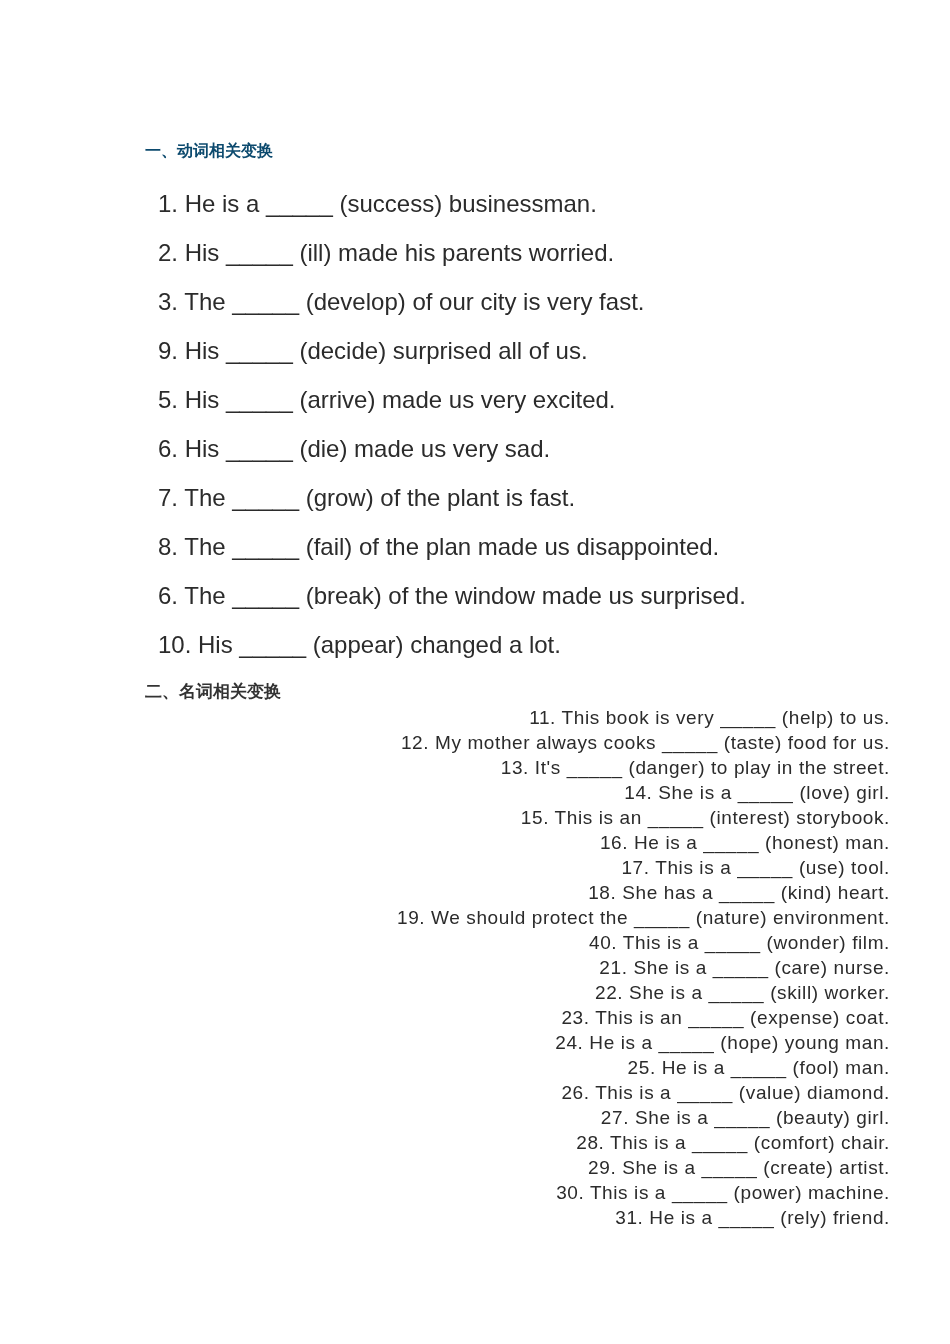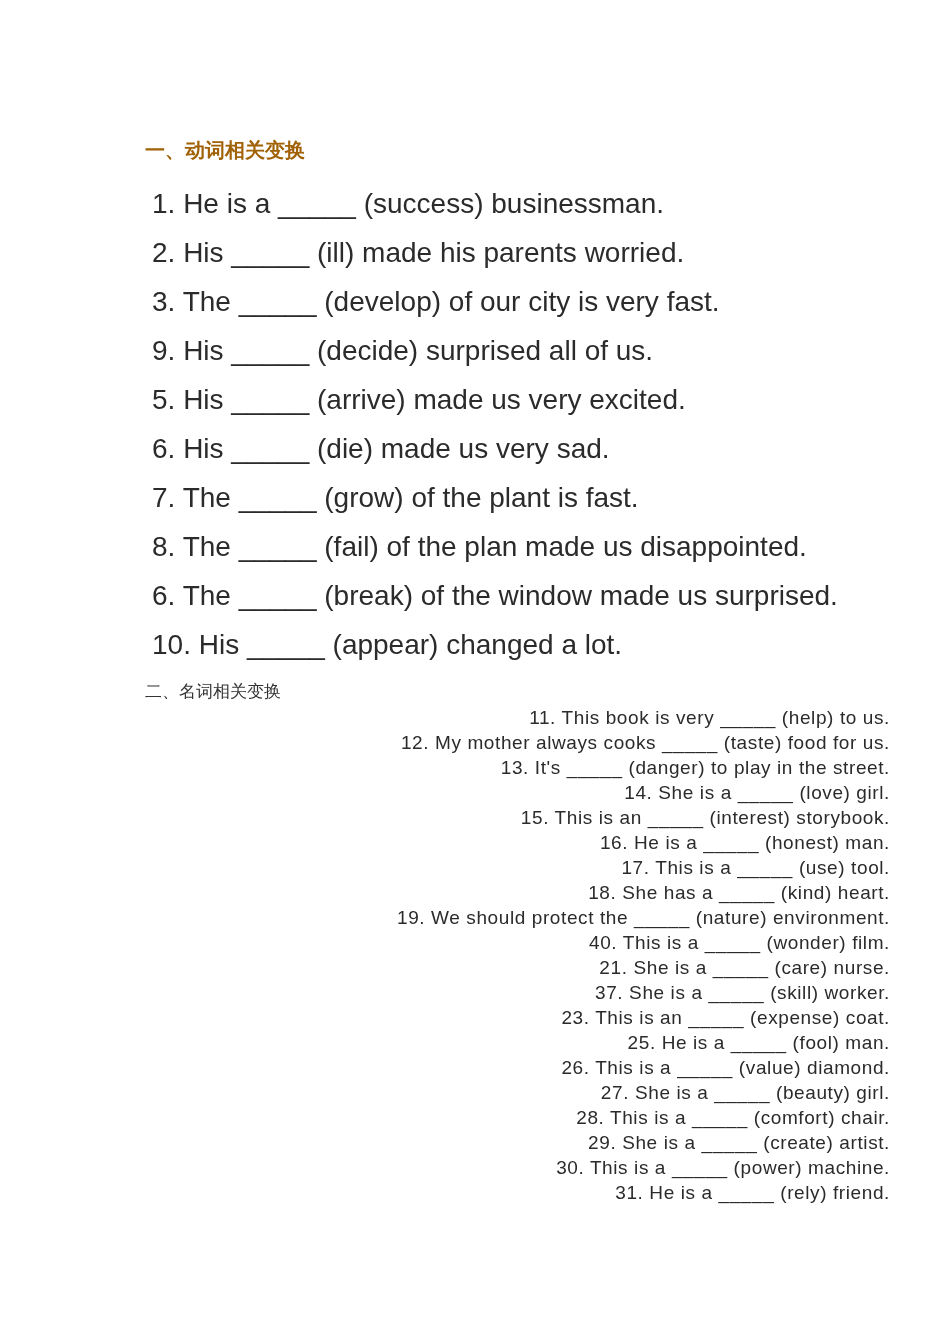--- a/index.html
+++ b/index.html
@@ -12,35 +12,35 @@
     width: 950px;
     height: 1344px;
     background: #ffffff;
     box-sizing: border-box;
     padding: 140px 60px 0 145px;
     font-family: "Liberation Sans", "DejaVu Sans", sans-serif;
     color: #2b2b2b;
     overflow: hidden;
   }
   .sec1-heading {
-    font-size: 20px;
+    font-size: 16px;
     font-weight: 700;
     margin: 0 0 32px 0;
     line-height: 21px;
-    color: #a16207;
+    color: #0c4a6e;
   }
   .sec1-item {
-    font-size: 28px;
+    font-size: 24px;
     line-height: 21px;
-    margin: 0 0 28px 7px;
+    margin: 0 0 28px 13px;
     white-space: nowrap;
   }
   .sec2-heading {
     font-size: 17px;
-    font-weight: 400;
+    font-weight: 700;
     font-family: "Liberation Serif", "DejaVu Serif", serif;
     margin: 0 0 4px 0;
     line-height: 18px;
     color: #333333;
   }
   .sec2-item {
     font-size: 19px;
     line-height: 25px;
     margin: 0;
     letter-spacing: 0.6px;
@@ -73,22 +73,23 @@
     <p class="sec2-item">12. My mother always cooks _____ (taste) food for us.</p>
     <p class="sec2-item">13. It's _____ (danger) to play in the street.</p>
     <p class="sec2-item">14. She is a _____ (love) girl.</p>
     <p class="sec2-item">15. This is an _____ (interest) storybook.</p>
     <p class="sec2-item">16. He is a _____ (honest) man.</p>
     <p class="sec2-item">17. This is a _____ (use) tool.</p>
     <p class="sec2-item">18. She has a _____ (kind) heart.</p>
     <p class="sec2-item">19. We should protect the _____ (nature) environment.</p>
     <p class="sec2-item">40. This is a _____ (wonder) film.</p>
     <p class="sec2-item">21. She is a _____ (care) nurse.</p>
-    <p class="sec2-item">37. She is a _____ (skill) worker.</p>
+    <p class="sec2-item">22. She is a _____ (skill) worker.</p>
     <p class="sec2-item">23. This is an _____ (expense) coat.</p>
+    <p class="sec2-item">24. He is a _____ (hope) young man.</p>
     <p class="sec2-item">25. He is a _____ (fool) man.</p>
     <p class="sec2-item">26. This is a _____ (value) diamond.</p>
     <p class="sec2-item">27. She is a _____ (beauty) girl.</p>
     <p class="sec2-item">28. This is a _____ (comfort) chair.</p>
     <p class="sec2-item">29. She is a _____ (create) artist.</p>
     <p class="sec2-item">30. This is a _____ (power) machine.</p>
     <p class="sec2-item">31. He is a _____ (rely) friend.</p>
   </div>
 
 </div>

